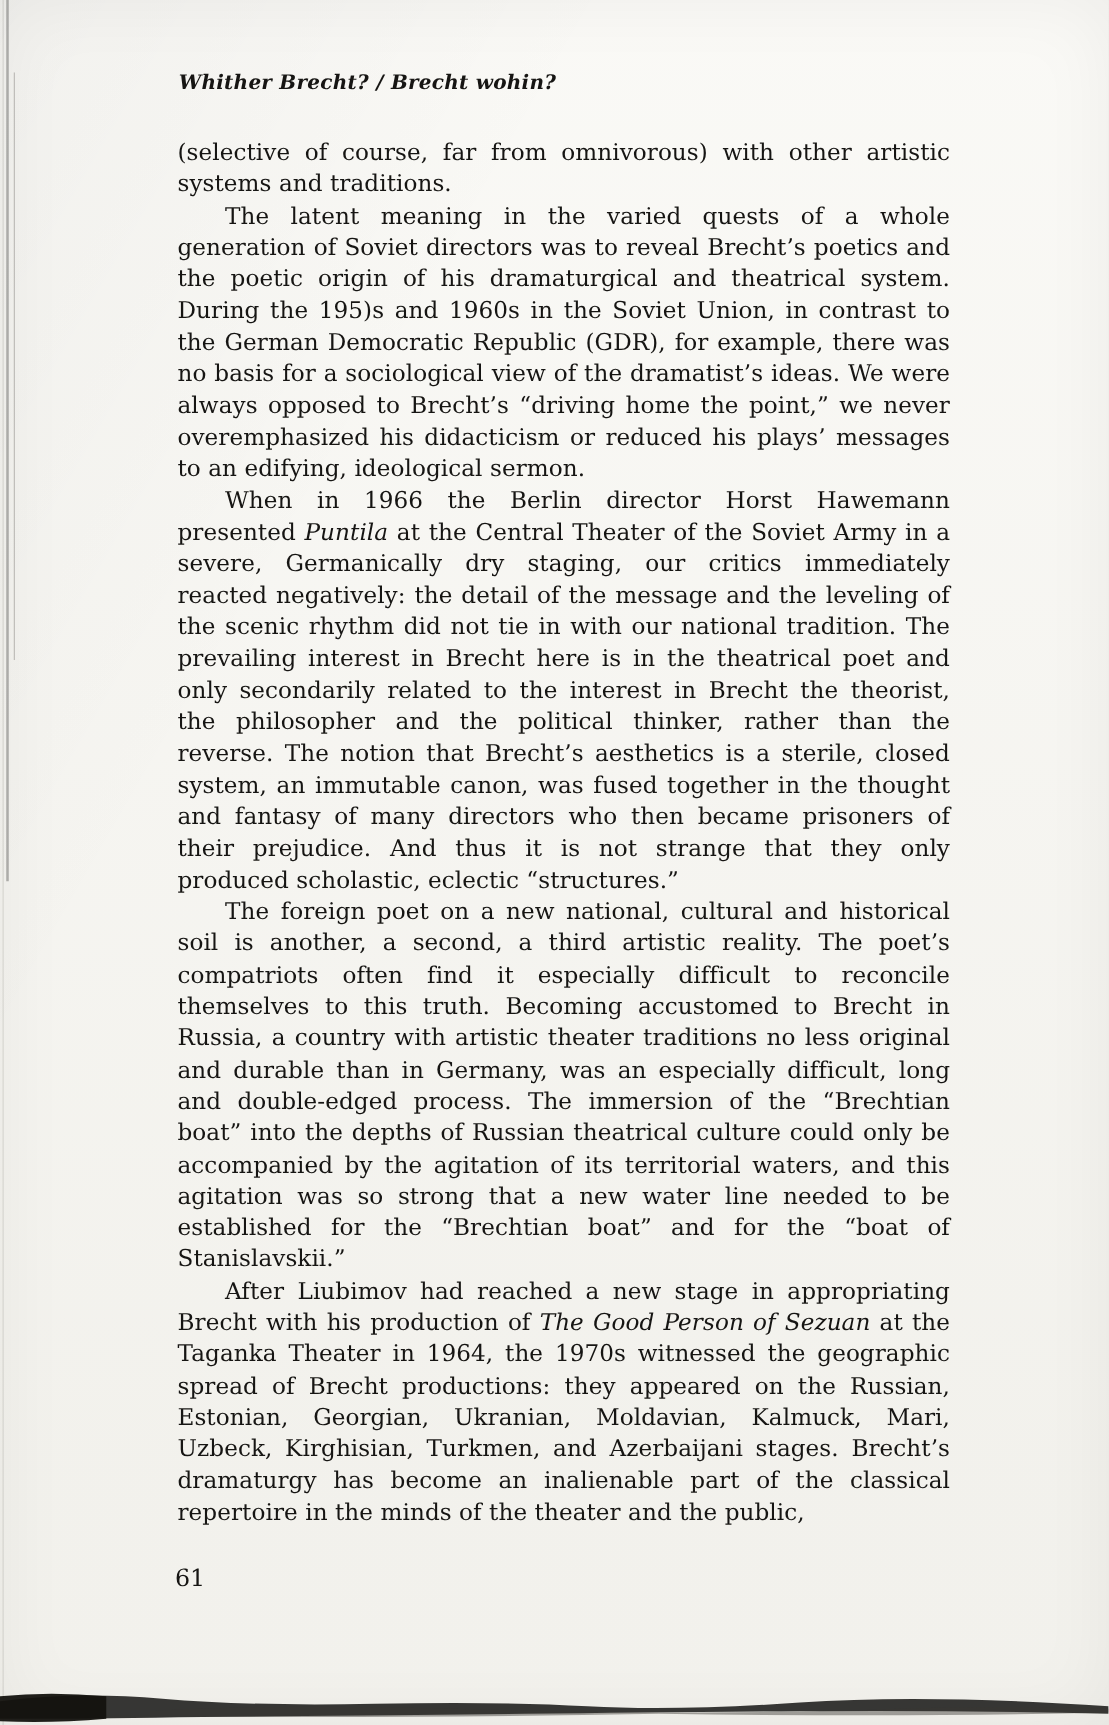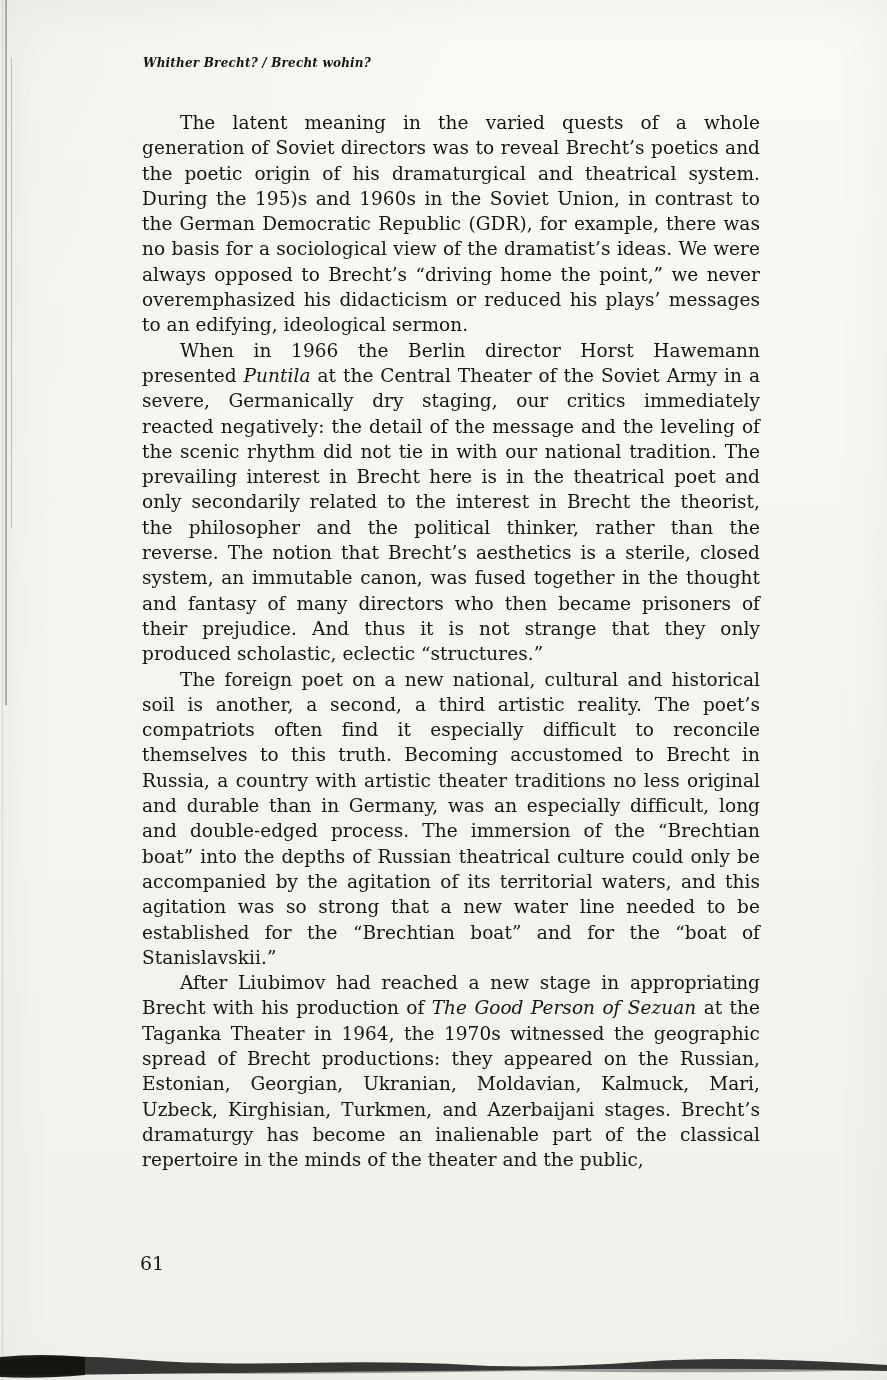--- a/index.html
+++ b/index.html
@@ -31,21 +31,21 @@
   .edge-line.l1 { left: 5px;  top: 0;    height: 705px;  width: 2px; background: rgba(50,48,45,0.35); }
   .edge-line.l2 { left: 11px; top: 58px; height: 470px;  width: 1px; background: rgba(50,48,45,0.25); }
   .edge-line.l3 { left: 2px;  top: 0;    height: 1380px; width: 1px; background: rgba(50,48,45,0.12); }
 
   .running-head {
     position: absolute;
     left: 143px;
     top: 56px;
     font-style: italic;
     font-weight: 600;
-    font-size: 12px;
+    font-size: 16px;
     letter-spacing: 0.2px;
     color: var(--ink);
   }
 
   .body-text {
     position: absolute;
     left: 142px;
     top: 110px;
     width: 618px;
     font-size: 18.5px;
@@ -83,20 +83,21 @@
 
 <div class="page">
 
   <div class="edge-line l1"></div>
   <div class="edge-line l2"></div>
   <div class="edge-line l3"></div>
 
   <div class="running-head">Whither Brecht? / Brecht wohin?</div>
 
   <div class="body-text">
+      <p class=""><span>(selective of course, far from omnivorous) with other artistic systems and traditions.</span></p>
       <p class="indent"><span>The latent meaning in the varied quests of a whole generation of Soviet directors was to reveal Brecht’s poetics and the poetic origin of his dramaturgical and theatrical system. During the 195)s and 1960s in the Soviet Union, in contrast to the German Democratic Republic (GDR), for example, there was no basis for a sociological view of the dramatist’s ideas. We were always opposed to Brecht’s “driving home the point,” we never overemphasized his didacticism or reduced his plays’ messages to an edifying, ideological sermon.</span></p>
       <p class="indent"><span>When in 1966 the Berlin director Horst Hawemann presented </span><span class="italic">Puntila</span><span> at the Central Theater of the Soviet Army in a severe, Germanically dry staging, our critics immediately reacted negatively: the detail of the message and the leveling of the scenic rhythm did not tie in with our national tradition. The prevailing interest in Brecht here is in the theatrical poet and only secondarily related to the interest in Brecht the theorist, the philosopher and the political thinker, rather than the reverse. The notion that Brecht’s aesthetics is a sterile, closed system, an immutable canon, was fused together in the thought and fantasy of many directors who then became prisoners of their prejudice. And thus it is not strange that they only produced scholastic, eclectic “structures.”</span></p>
       <p class="indent"><span>The foreign poet on a new national, cultural and historical soil is another, a second, a third artistic reality. The poet’s compatriots often find it especially difficult to reconcile themselves to this truth. Becoming accustomed to Brecht in Russia, a country with artistic theater traditions no less original and durable than in Germany, was an especially difficult, long and double-edged process. The immersion of the “Brechtian boat” into the depths of Russian theatrical culture could only be accompanied by the agitation of its territorial waters, and this agitation was so strong that a new water line needed to be established for the “Brechtian boat” and for the “boat of Stanislavskii.”</span></p>
       <p class="indent"><span>After Liubimov had reached a new stage in appropriating Brecht with his production of </span><span class="italic">The Good Person of Sezuan</span><span> at the Taganka Theater in 1964, the 1970s witnessed the geographic spread of Brecht productions: they appeared on the Russian, Estonian, Georgian, Ukranian, Moldavian, Kalmuck, Mari, Uzbeck, Kirghisian, Turkmen, and Azerbaijani stages. Brecht’s dramaturgy has become an inalienable part of the classical repertoire in the minds of the theater and the public,</span></p>
     </div>
 
   <div class="page-number">61</div>
 
   <svg class="bottom-smudge" viewBox="0 0 887 34" preserveAspectRatio="none">
     <path d="M0,15 Q60,7 130,13 T300,17 T470,19 T640,16 T887,19 L887,25 Q760,22 640,23 T420,25 T220,27 T60,29 L0,29 Z" fill="#1d1c1a" opacity="0.88"></path>

